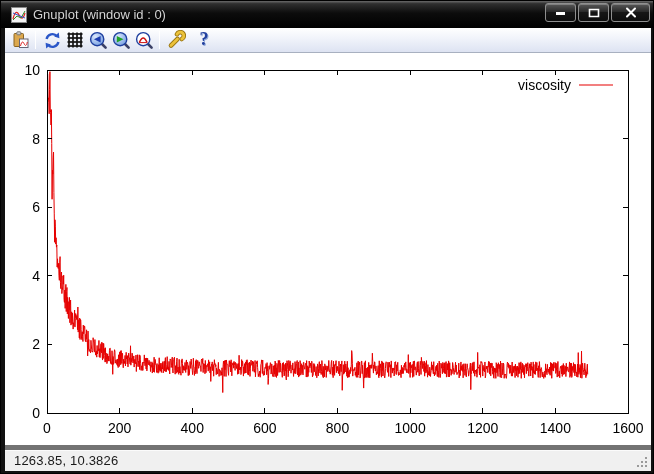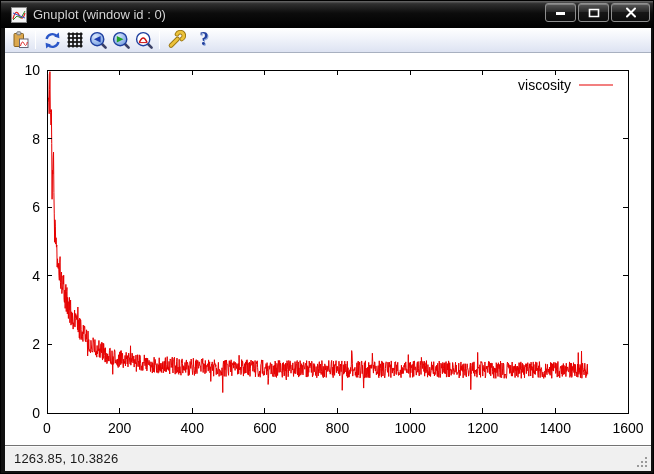--- a/index.html
+++ b/index.html
@@ -50,21 +50,21 @@
   }
   
   .canvas {
     position:absolute; left:4px; top:52px; width:646px; height:392px;
     background:#ffffff;
   }
   
   .statusbar {
     position:absolute; left:4px; top:444px; width:646px; height:26px;
     background:#f0f0f0;
-    border-top:1px solid #737373;
+    border-top:5px solid #737373;
     box-shadow:inset 0 1px 0 #fbfbfb;
     display:flex; align-items:center;
   }
   .statusbar .coords {
     font-size:13px; color:#1a1a1a; padding-left:9px; letter-spacing:.2px;
   }
   .grip { position:absolute; right:2px; bottom:2px; }
 </style>
 </head>
 <body>

